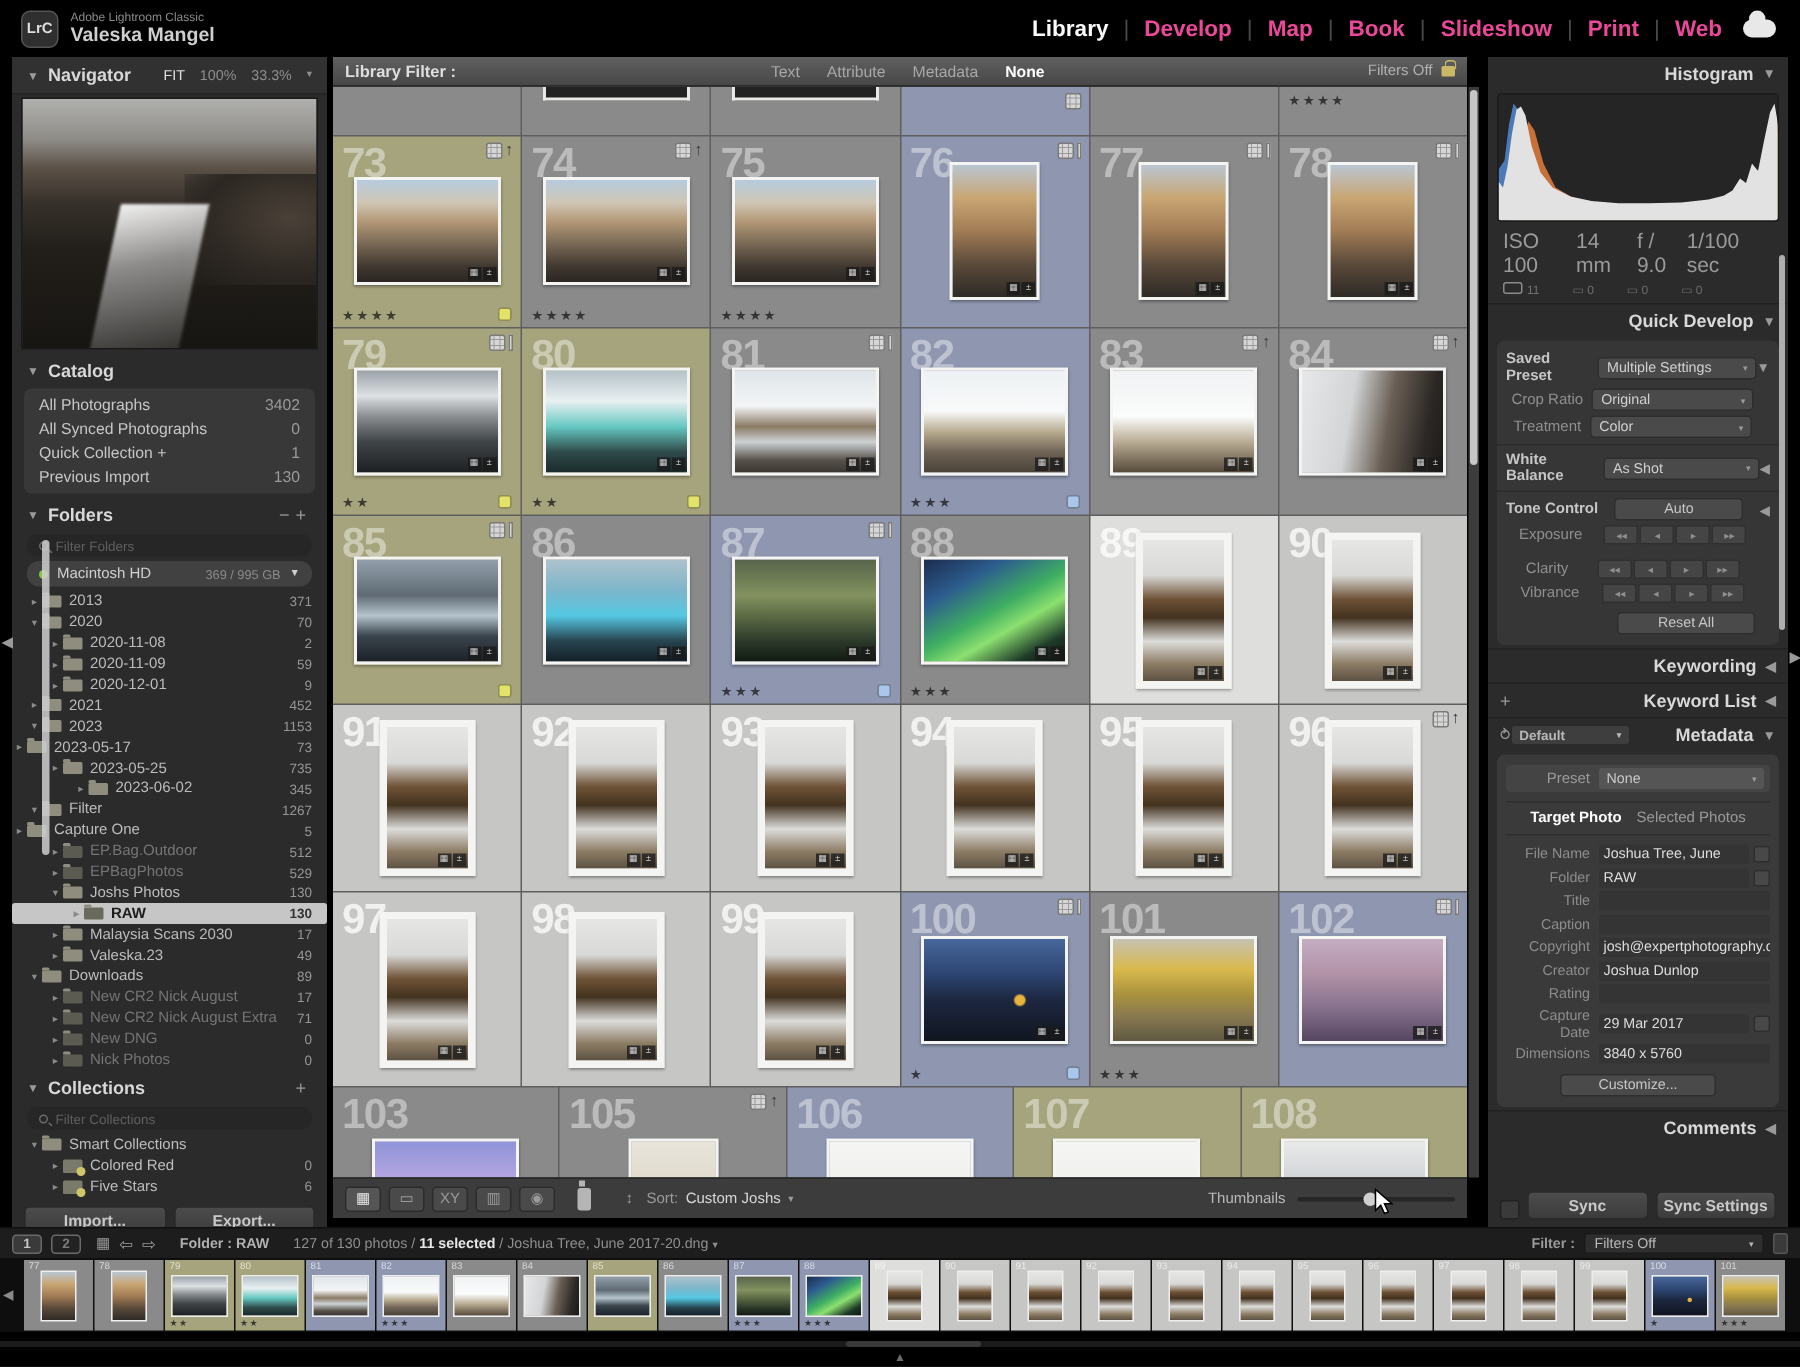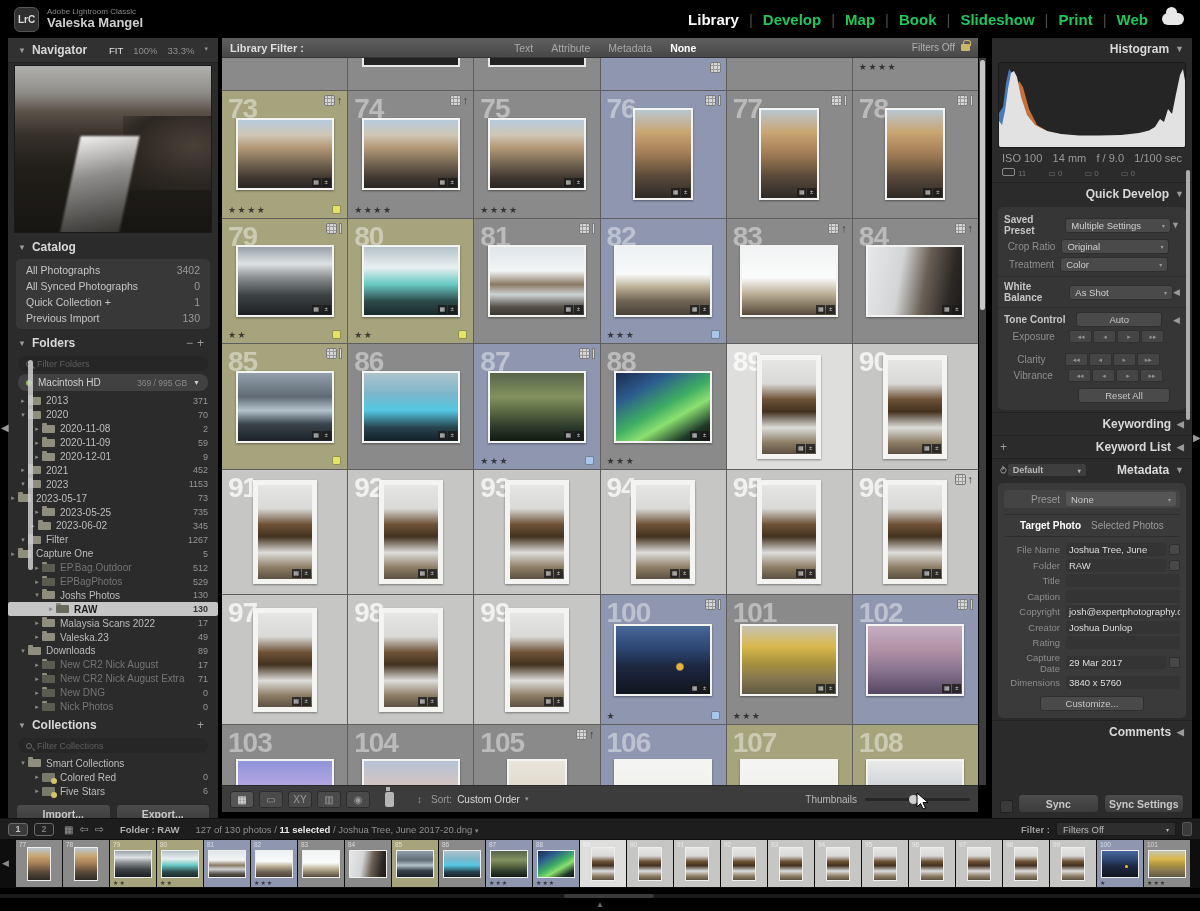--- a/index.html
+++ b/index.html
@@ -6,21 +6,21 @@
 html,body{width:1200px;height:911px;background:#000;font-family:"Liberation Sans",sans-serif;overflow:hidden;position:relative;-webkit-font-smoothing:antialiased}
 .abs{position:absolute}
 
 #topbar{left:0;top:0;width:1200px;height:38px;background:#000;display:flex;align-items:center}
 #identity{display:flex;align-items:center;gap:8px;padding-left:14px}
 #lrc-logo{width:25px;height:25px;background:#2f2f2f;border:1px solid #555;border-radius:6px;color:#ddd;font-size:10px;font-weight:bold;display:flex;align-items:center;justify-content:center}
 #id-lines{display:flex;flex-direction:column;line-height:1.15}
 #id-app{font-size:8px;color:#8a8a8a}
 #id-user{font-size:13px;color:#cfcfcf;font-weight:bold}
 #modules{margin-left:auto;display:flex;align-items:center;gap:10px;padding-right:16px;font-size:15px;font-weight:bold}
-#modules .mod{color:#22c55e;cursor:pointer}
+#modules .mod{color:#ec4899;cursor:pointer}
 #modules .mod.active{color:#fafafa}
 #modules .sep{color:#4a4a4a;font-weight:normal}
 #cloud{width:22px;height:12px;background:#e8e8e8;border-radius:8px;position:relative;margin-left:4px}
 #cloud::before{content:"";position:absolute;left:4px;top:-6px;width:11px;height:11px;background:#e8e8e8;border-radius:50%}
 
 #filterbar{left:222px;top:38px;width:756px;height:20px;background:linear-gradient(#606060,#474747);display:flex;align-items:center;padding:0 8px;border-bottom:1px solid #333}
 #fb-title{font-size:11px;font-weight:bold;color:#dedede}
 #fb-tabs{display:flex;gap:18px;margin-left:210px;font-size:10.5px}
 #fb-tabs .tab{color:#a8a8a8;cursor:pointer}
 #fb-tabs .tab.active{color:#fff;font-weight:bold}
@@ -100,21 +100,21 @@
 #tb-right{margin-left:auto;display:flex;align-items:center;gap:8px}
 #thumb-label{font-size:10px;color:#b8b8b8}
 #thumb-slider{width:105px;height:3px;background:#262626;border-radius:2px;position:relative;cursor:pointer}
 #thumb-slider .knob{position:absolute;left:42%;top:-3px;width:9px;height:9px;border-radius:50%;background:#cfcfcf}
 
 #rightpanel{left:992px;top:38px;width:200px;height:780px;background:#2b2b2b}
 .rphead{display:flex;align-items:center;padding:4px 8px;font-size:12px;font-weight:bold;color:#d8d8d8;border-top:1px solid #222}
 .rphead .title{margin-left:auto}
 .rphead .tri{margin-left:6px;font-size:9px;color:#9a9a9a}
 #histo-box{margin:2px 6px;height:86px;background:#252525;border:1px solid #1a1a1a;border-radius:3px;position:relative;overflow:hidden}
-#histo-info{display:flex;justify-content:space-between;padding:2px 10px;font-size:11px;color:#9a9a9a}
+#histo-info{display:flex;padding:2px 10px;font-size:14px;color:#9a9a9a}
 #histo-sub{display:flex;gap:22px;padding:2px 10px 4px 10px;font-size:8px;color:#6f6f6f;align-items:center}
 #histo-sub .cam{width:13px;height:8px;border:1px solid #8a8a8a;border-radius:2px;display:inline-block;margin-right:3px}
 .qdbox{margin:2px 6px;background:#363636;border-radius:5px;padding:4px 6px}
 .qdrow{display:flex;align-items:center;margin:3px 0}
 .qdrow .lbl{font-size:10px;color:#c6c6c6;font-weight:bold}
 .qdrow .lbl.dim{color:#8f8f8f;font-weight:normal;margin-left:auto;margin-right:6px}
 .qddd{height:15px;background:#4a4a4a;border:1px solid #2e2e2e;border-radius:3px;color:#d0d0d0;font-size:9.5px;display:flex;align-items:center;padding:0 5px;width:108px;position:relative}
 .qddd .dd{margin-left:auto;font-size:6px;color:#9a9a9a}
 .qdrow .side{margin-left:auto;font-size:9px;color:#9a9a9a}
 .qdsep{height:1px;background:#2c2c2c;margin:4px -6px}
@@ -315,21 +315,21 @@
     <span class="fold"></span>
     <span>2023-05-17</span>
         <span class="cnt">73</span>
       </div>
       <div class="trow" style="padding-left:24px">
     <span class="arr">▸</span>
     <span class="fold"></span>
     <span>2023-05-25</span>
         <span class="cnt">735</span>
       </div>
-      <div class="trow" style="padding-left:20px">
+      <div class="trow" style="padding-left:41px">
     <span class="arr">▸</span>
     <span class="fold"></span>
     <span>2023-06-02</span>
         <span class="cnt">345</span>
       </div>
       <div class="trow" style="padding-left:10px">
     <span class="arr">▾</span>
     <span class="fold"></span>
     <span>Filter</span>
         <span class="cnt">1267</span>
@@ -360,21 +360,21 @@
       </div>
       <div class="trow sel" style="padding-left:38px">
     <span class="arr">▸</span>
     <span class="fold"></span>
     <span>RAW</span>
         <span class="cnt">130</span>
       </div>
       <div class="trow" style="padding-left:24px">
     <span class="arr">▸</span>
     <span class="fold"></span>
-    <span>Malaysia Scans 2022</span>
+    <span>Malaysia Scans 2030</span>
         <span class="cnt">17</span>
       </div>
       <div class="trow" style="padding-left:24px">
     <span class="arr">▸</span>
     <span class="fold"></span>
     <span>Valeska.23</span>
         <span class="cnt">49</span>
       </div>
       <div class="trow" style="padding-left:10px">
     <span class="arr">▾</span>
@@ -814,24 +814,20 @@
             <span>▦</span>
             <span>±</span>
           </div>
         </div>
       </div>
     </div>
     <div class="grow" style="height:60px">
       <div class="cell" style="background:#8a8a8a">
         <div class="num">103</div>
         <div class="photo" style="width:98px;height:72px;top:34px;transform:translate(-50%,0);background:linear-gradient(180deg,#8f94da 0%,#b3a5e0 35%,#d6c6e8 65%,#7a7ab0 100%)"></div>
-      </div>
-      <div class="cell" style="background:#8a8a8a">
-        <div class="num">104</div>
-        <div class="photo" style="width:98px;height:72px;top:34px;transform:translate(-50%,0);background:linear-gradient(180deg,#b6c2d6 0%,#d6c6be 40%,#8c98a6 70%,#3c4652 100%)"></div>
       </div>
       <div class="cell" style="background:#8a8a8a">
         <div class="num">105</div>
         <div class="badges">
           <span class="b-sq"></span>
           <span class="b-up">↑</span>
         </div>
         <div class="photo" style="width:60px;height:92px;top:34px;transform:translate(-50%,0);background:linear-gradient(180deg,#e9e5db 0%,#dcd4c4 52%,#2c2a26 58%,#191714 100%)"></div>
       </div>
       <div class="cell" style="background:#8e96b0">
@@ -854,21 +850,21 @@
 
 <div class="abs" id="toolbar">
   <div class="vicon active">▦</div>
   <div class="vicon">▭</div>
   <div class="vicon">XY</div>
   <div class="vicon">▥</div>
   <div class="vicon">◉</div>
   <div id="spray"></div>
   <span id="sorticon">↕</span>
   <span id="sort-label">Sort:</span>
-  <span id="sort-value">Custom Order</span>
+  <span id="sort-value">Custom Joshs</span>
   <span id="sort-caret">▾</span>
   <div id="tb-right">
     <span id="thumb-label">Thumbnails</span>
     <div id="thumb-slider">
         <div class="knob"></div>
       </div>
   </div>
 </div>
 
 <div class="abs" id="rightpanel">

